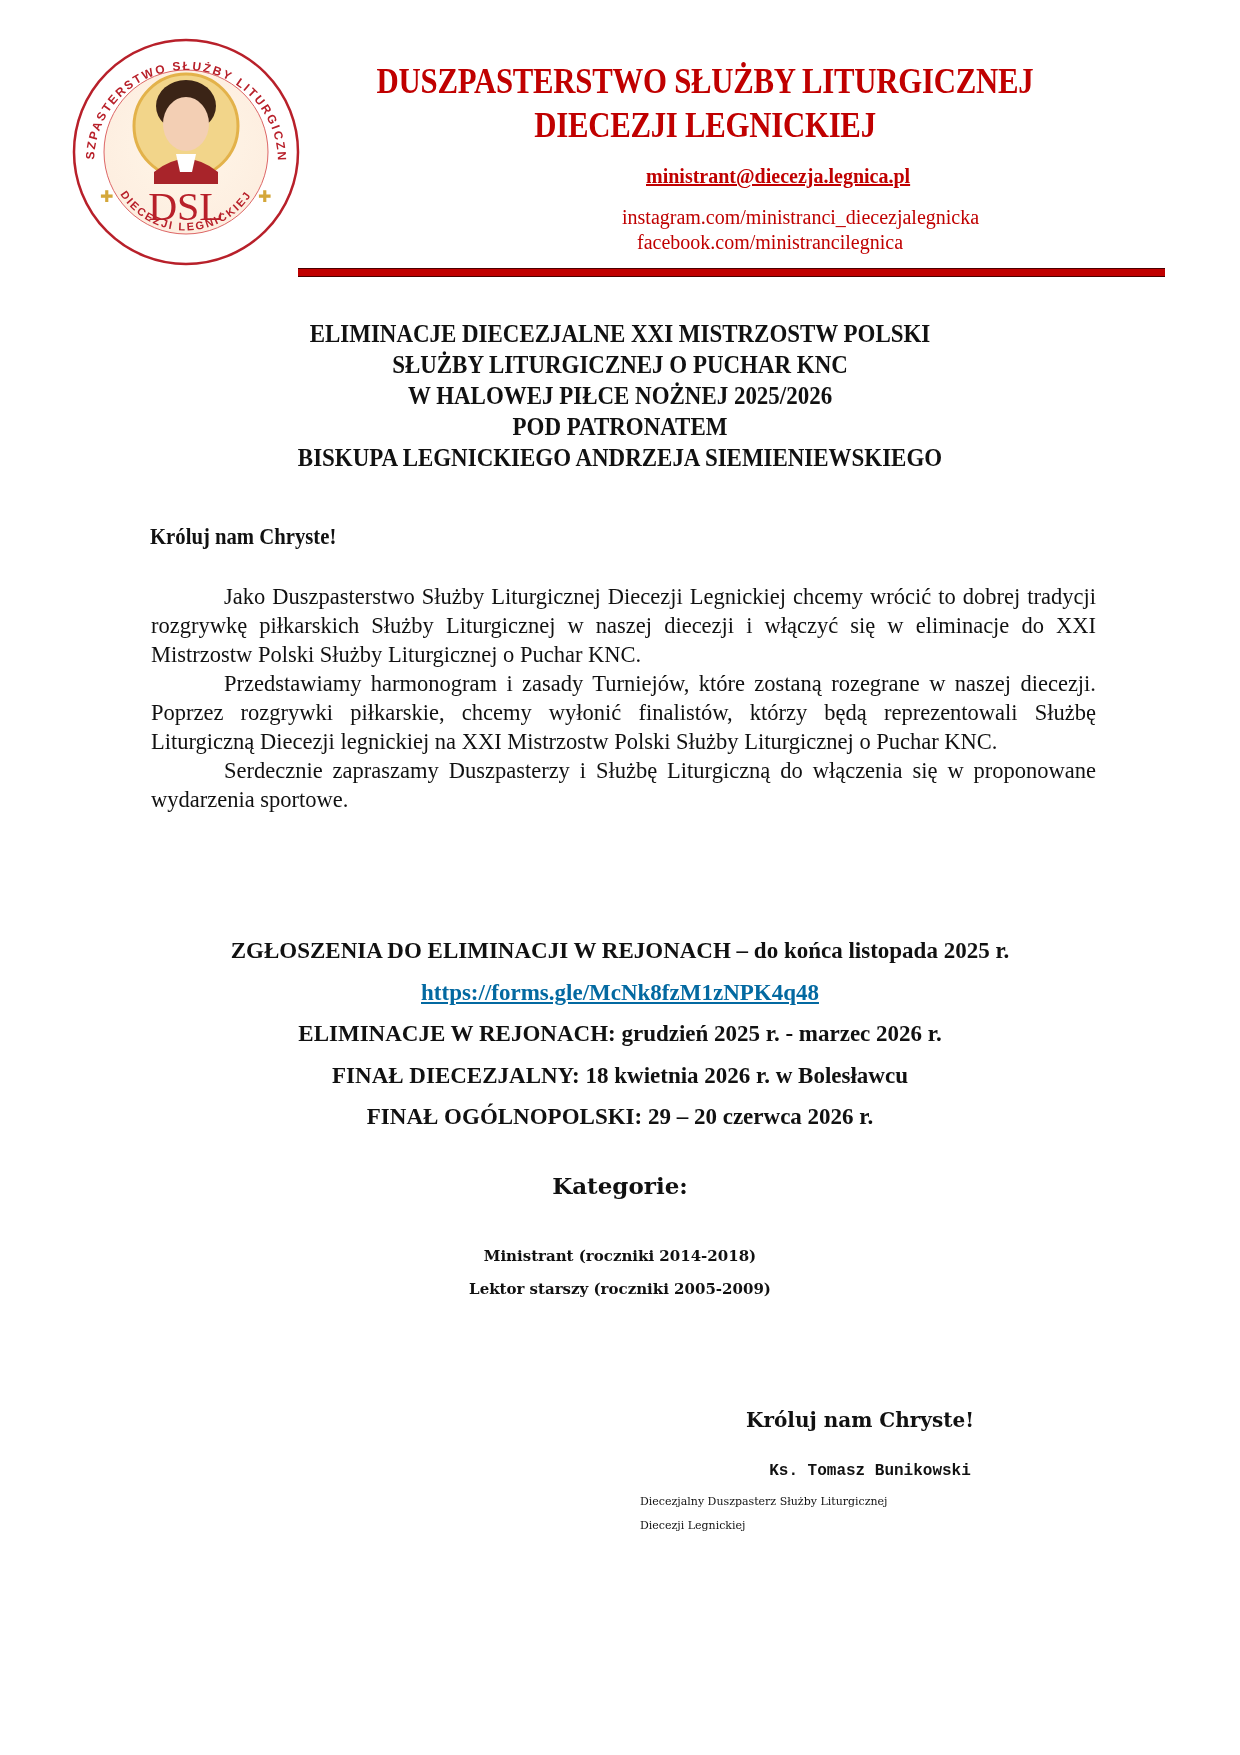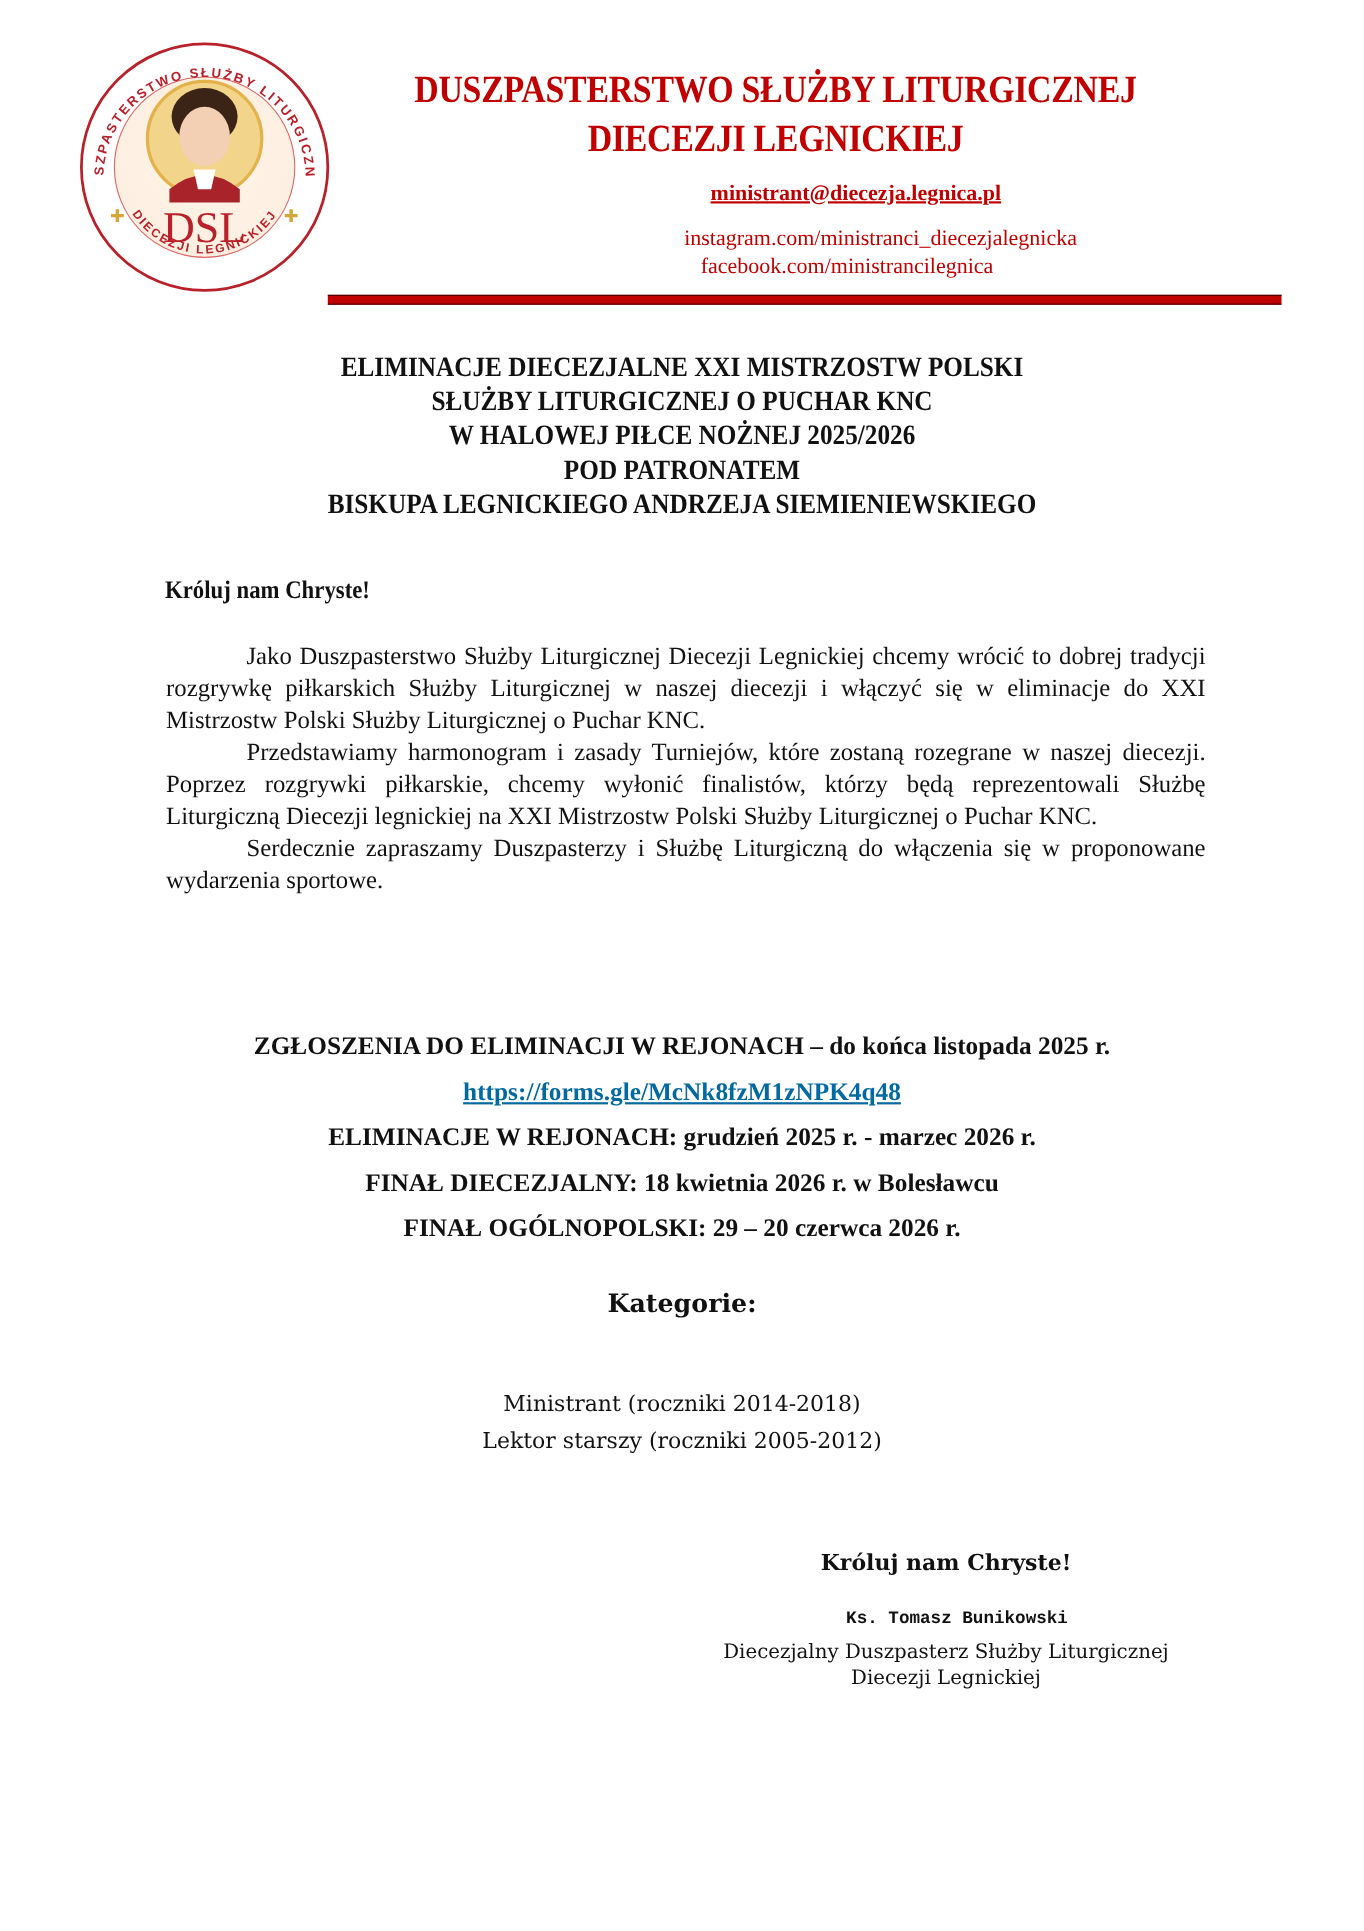--- a/index.html
+++ b/index.html
@@ -19,28 +19,28 @@
   .greet { left: 150px; top: 524px; font-weight: bold; font-size: 23px; transform: scaleX(0.9); transform-origin: left; }
   .body-text { left: 151px; width: 945px; top: 582px; font-size: 22.5px; line-height: 29px;
                text-align: justify; }
   .body-text p { margin: 0; text-indent: 73px; }
   .center-block { left: 130px; width: 980px; top: 930px; text-align: center; font-weight: bold;
                   font-size: 23px; line-height: 41.5px; }
   .center-block .row { display: block; }
   .center-block a { color: #0369a1; text-decoration: underline; }
   .cats-head { left: 130px; width: 980px; top: 1172px; text-align: center; font-weight: bold;
                font-family: "DejaVu Serif", serif; font-size: 23px; }
-  .cats { left: 130px; width: 980px; top: 1240px; text-align: center; font-weight: normal;
-          font-family: "DejaVu Serif", serif; font-size: 20px; line-height: 33px; margin-top: 20px; }
+  .cats { left: 130px; width: 980px; top: 1240px; text-align: center; font-weight: bold;
+          font-family: "DejaVu Serif", serif; font-size: 15px; line-height: 33px; }
   .sign-greet { left: 650px; width: 420px; top: 1408px; text-align: center; font-weight: bold;
                 font-family: "DejaVu Serif", serif; font-size: 20px; }
   .sign-name { left: 660px; width: 420px; top: 1462px; text-align: center; font-weight: bold;
                font-family: Liberation Mono, monospace; font-size: 16px; }
-  .sign-role { left: 640px; width: 440px; top: 1490px; text-align: center;
-               font-family: "DejaVu Serif", serif; font-size: 18px; line-height: 24px; }
+  .sign-role { left: 640px; width: 440px; top: 1490px; 
+               font-family: "DejaVu Serif", serif; font-size: 11px; line-height: 24px; }
 </style>
 </head>
 <body>
 
 <div class="abs logo">
   <svg width="236" height="236" viewBox="0 0 236 236">
     <defs>
       <radialGradient id="bg" cx="50%" cy="45%" r="55%">
         <stop offset="0%" stop-color="#fff6e8"></stop>
         <stop offset="100%" stop-color="#fdeee0"></stop>
@@ -100,21 +100,21 @@
   <span class="row">ZGŁOSZENIA DO ELIMINACJI W REJONACH – do końca listopada 2025 r.</span>
   <span class="row"><a href="#">https://forms.gle/McNk8fzM1zNPK4q48</a></span>
   <span class="row">ELIMINACJE W REJONACH: grudzień 2025 r. - marzec 2026 r.</span>
   <span class="row">FINAŁ DIECEZJALNY: 18 kwietnia 2026 r. w Bolesławcu</span>
   <span class="row">FINAŁ OGÓLNOPOLSKI: 29 – 20 czerwca 2026 r.</span>
 </div>
 
 <div class="abs cats-head">Kategorie:</div>
 <div class="abs cats">
   <div>Ministrant (roczniki 2014-2018)</div>
-  <div>Lektor starszy (roczniki 2005-2012)</div>
+  <div>Lektor starszy (roczniki 2005-2009)</div>
 </div>
 
 <div class="abs sign-greet">Króluj nam Chryste!</div>
 <div class="abs sign-name">Ks. Tomasz Bunikowski</div>
 <div class="abs sign-role">
   <div>Diecezjalny Duszpasterz Służby Liturgicznej</div>
   <div>Diecezji Legnickiej</div>
 </div>
 
 </body></html>

